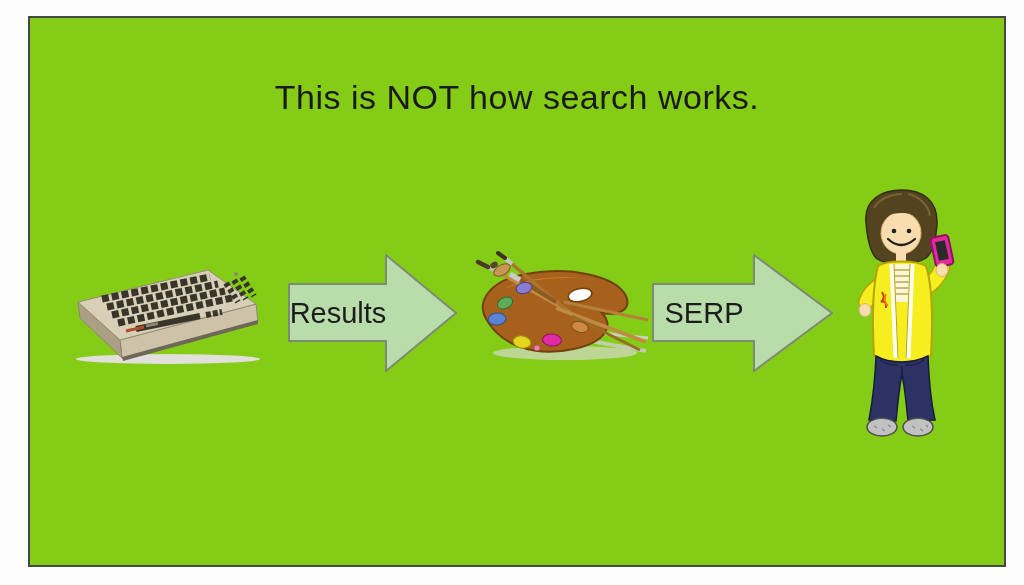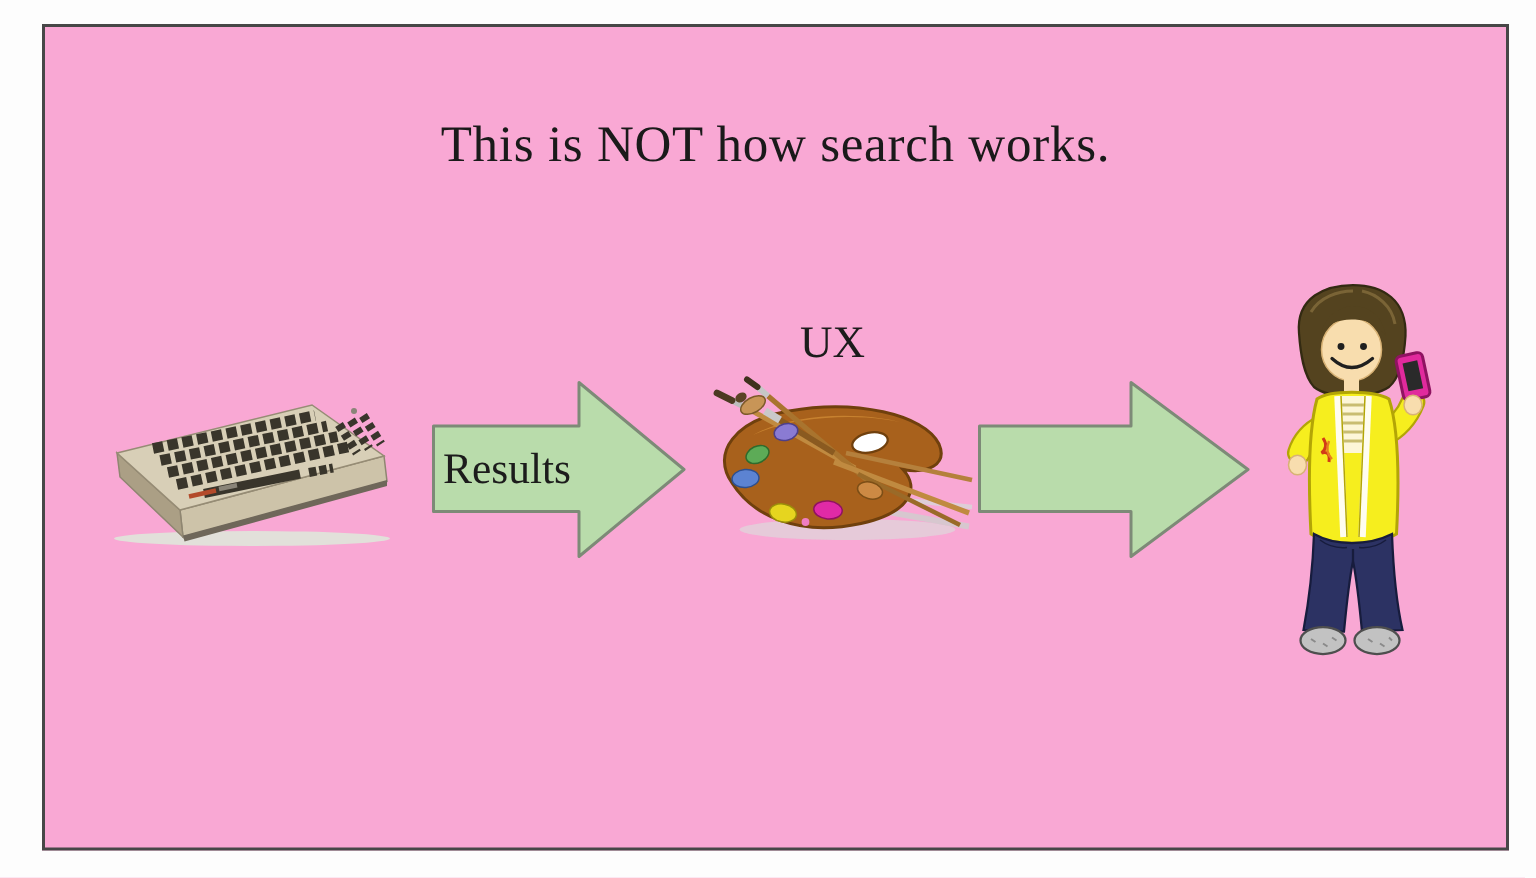--- a/index.html
+++ b/index.html
@@ -1,19 +1,19 @@
 <!DOCTYPE html>
 <html><head>
 <meta charset="utf-8">
 <style>
   html,body{margin:0;padding:0;background:#fdfdfd;}
   body{width:1024px;height:585px;position:relative;overflow:hidden;
        font-family:"Liberation Sans","DejaVu Sans",sans-serif;}
   .slide{position:absolute;left:28px;top:16px;width:974px;height:547px;
-         background:#f9a8d4;border:2px solid #474747;font-family:Liberation Serif, serif;}
+         background:#84cc16;border:2px solid #474747;}
   .title{position:absolute;left:0;right:0;top:60px;text-align:center;
          font-size:34px;color:#1a1a1a;letter-spacing:.5px;}
   .step-label{position:absolute;text-align:center;font-size:30px;color:#1c1c1c;}
   .lbl-scoring{left:30px;top:183px;width:190px;}
   .lbl-ux{left:430px;top:194px;width:190px;}
   .art{position:absolute;}
   .art svg{display:block;width:100%;height:100%;}
   .kbd{left:30px;top:240px;width:208px;height:108px;}
   .palette{left:430px;top:232px;width:192px;height:115px;}
   .person{left:808px;top:170px;width:130px;height:252px;}
@@ -57,21 +57,20 @@
     </svg>
   </div>
 
   <div class="arrow arrow-results">
     <svg viewBox="0 0 170 118">
       <polygon points="1,30 98,30 98,1 168,59 98,117 98,87 1,87" fill="#b9dcab" stroke="#7d8a77" stroke-width="2" stroke-linejoin="round"></polygon>
     </svg>
     <span class="arrow-label">Results</span>
   </div>
 
-  <div class="step-label lbl-ux">UX</div>
 
   <div class="art palette">
     <svg viewBox="0 0 192 115">
       <ellipse cx="105" cy="103" rx="72" ry="7" fill="#dcdcdc" opacity="0.65"></ellipse>
       <path d="M125,90 L186,101" stroke="#cfcfcf" stroke-width="4" opacity="0.8"></path>
       <path d="M130,82 L188,88" stroke="#d8d8d8" stroke-width="3" opacity="0.8"></path>
       <path d="M28,72 C14,52 30,30 66,24 C110,16 156,26 166,46 C172,60 158,66 142,63 C154,76 146,92 114,99 C72,108 42,94 28,72 Z" fill="#a8611c" stroke="#70400d" stroke-width="2"></path>
       <path d="M42,40 C64,27 112,22 150,34 C118,24 70,27 42,40 Z" fill="#cc8733" opacity="0.85"></path>
       <ellipse cx="120" cy="45" rx="12" ry="6.5" fill="#ffffff" stroke="#70400d" stroke-width="1.5" transform="rotate(-12 120 45)"></ellipse>
       <path d="M110,62 L38,22" stroke="#c08a40" stroke-width="3.5"></path>
@@ -94,20 +93,21 @@
       <ellipse cx="92" cy="90" rx="9.5" ry="6" fill="#e02aa6" stroke="#8f1261" stroke-width="1" transform="rotate(5 92 90)"></ellipse>
       <ellipse cx="120" cy="77" rx="8.5" ry="5.5" fill="#cd8a44" stroke="#7c4e16" stroke-width="1" transform="rotate(15 120 77)"></ellipse>
       <circle cx="77" cy="98" r="2.6" fill="#ef7ec2"></circle>
     </svg>
   </div>
 
   <div class="arrow arrow-serp">
     <svg viewBox="0 0 182 118">
       <polygon points="1,30 102,30 102,1 180,59 102,117 102,87 1,87" fill="#b9dcab" stroke="#7d8a77" stroke-width="2" stroke-linejoin="round"></polygon>
     </svg>
+    <span class="arrow-label">SERP</span>
   </div>
 
   <div class="art person">
     <svg viewBox="0 0 130 252">
 
       <path d="M28,34 C26,10 46,2 64,2 C84,2 100,12 99,36 C98,52 95,64 88,70 C76,78 48,78 38,70 C31,62 29,48 28,34 Z" fill="#54431f" stroke="#332a12" stroke-width="1.5"></path>
       <path d="M36,20 C42,10 54,6 64,6" stroke="#7a6436" stroke-width="2" fill="none"></path>
       <path d="M92,28 C90,16 80,8 70,6" stroke="#7a6436" stroke-width="2" fill="none"></path>
 
       <ellipse cx="63" cy="45" rx="20" ry="21" fill="#f8ddae" stroke="#d8b275" stroke-width="1"></ellipse>

